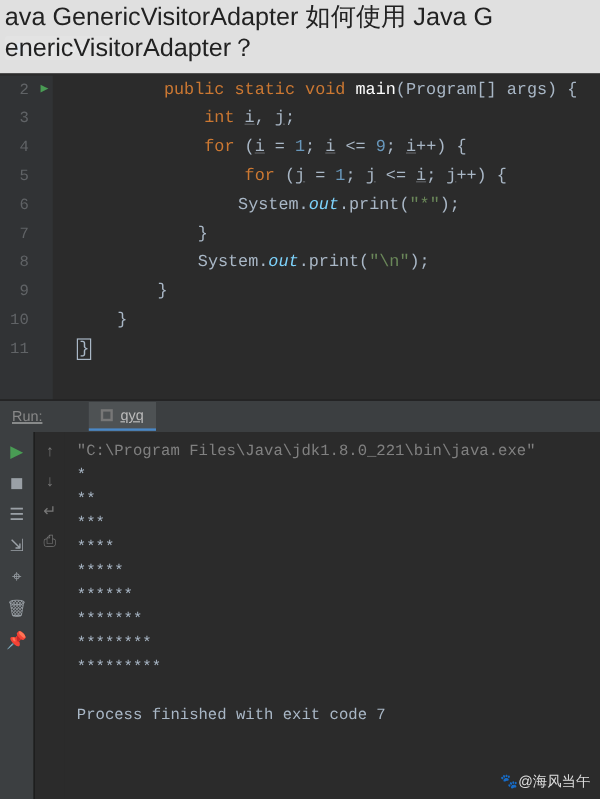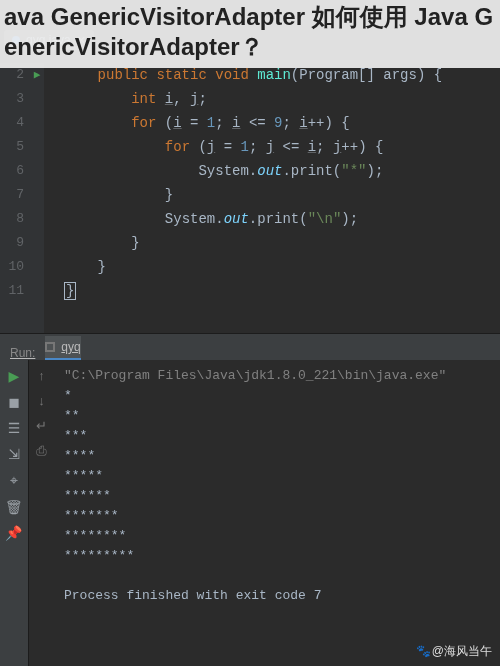--- a/index.html
+++ b/index.html
@@ -7,25 +7,24 @@
     width: 500px; height: 666px;
     background: #2b2b2b;
     font-family: "Segoe UI", "Microsoft YaHei", sans-serif;
     overflow: hidden;
     position: relative;
   }
   .overlay-title {
     position: absolute; top: 0; left: 0; right: 0;
     background: rgba(240,240,240,0.92);
     color: #222;
-    font-size: 24px;
+    font-size: 21px;
     padding: 2px 4px 6px 4px;
     line-height: 1.25;
     z-index: 50;
-    font-weight: bold;
   }
   .tab-bar {
     position: absolute;
     top: 30px; left: 4px;
     z-index: 40;
   }
   .file-tab {
     display: inline-flex; align-items: center;
     background: #4e5254;
     color: #a9b7c6;
@@ -66,49 +65,50 @@
   }
   .fold-col div { height: 24px; text-align: center; color: #606366; font-size: 10px;}
   .run-icon { color: #499c54; font-size: 11px; }
   .code {
     flex: 1;
     color: #a9b7c6;
     line-height: 24px;
     padding-left: 20px;
   }
   .code .line { height: 24px; white-space: pre; }
-  .kw { color: #cc7832; }
+  .kw { color: #cc7832; margin-left: 39px; }
   .str { color: #6a8759; }
   .field { color: #7dd3fc; font-style: italic; }
-  .method { color: #5eead4; }
+  .method { color: #ffffff; }
   .num { color: #6897bb; }
   .underline { text-decoration: underline; text-decoration-color: #606366; }
   .brace-hl { border: 1px solid #a9b7c6; padding: 0 1px; }
   
   .run-panel {
     position: absolute;
     top: 333px; left: 0; right: 0; bottom: 0;
     background: #2b2b2b;
     border-top: 1px solid #1c1c1c;
   }
   .run-header {
-    display: flex; align-items: flex-end;
+    display: flex; align-items: center;
     height: 26px;
     background: #3c3f41;
     font-size: 12px;
     color: #bbb;
     text-decoration: underline;
   }
   .run-header .label { padding: 0 10px; color: #888; }
   .run-tab {
     display: flex; align-items: center; gap: 6px;
     background: #4e5254;
-    padding: 4px 0;
+    padding: 4px 10px;
     color: #bbb;
     border-bottom: 2px solid #4a88c7;
+    margin-left: 29px;
   }
   .run-tab .sq {
     width: 10px; height: 10px;
     border: 2px solid #777;
     display: inline-block;
   }
   .run-body {
     display: flex;
     height: calc(100% - 26px);
   }

